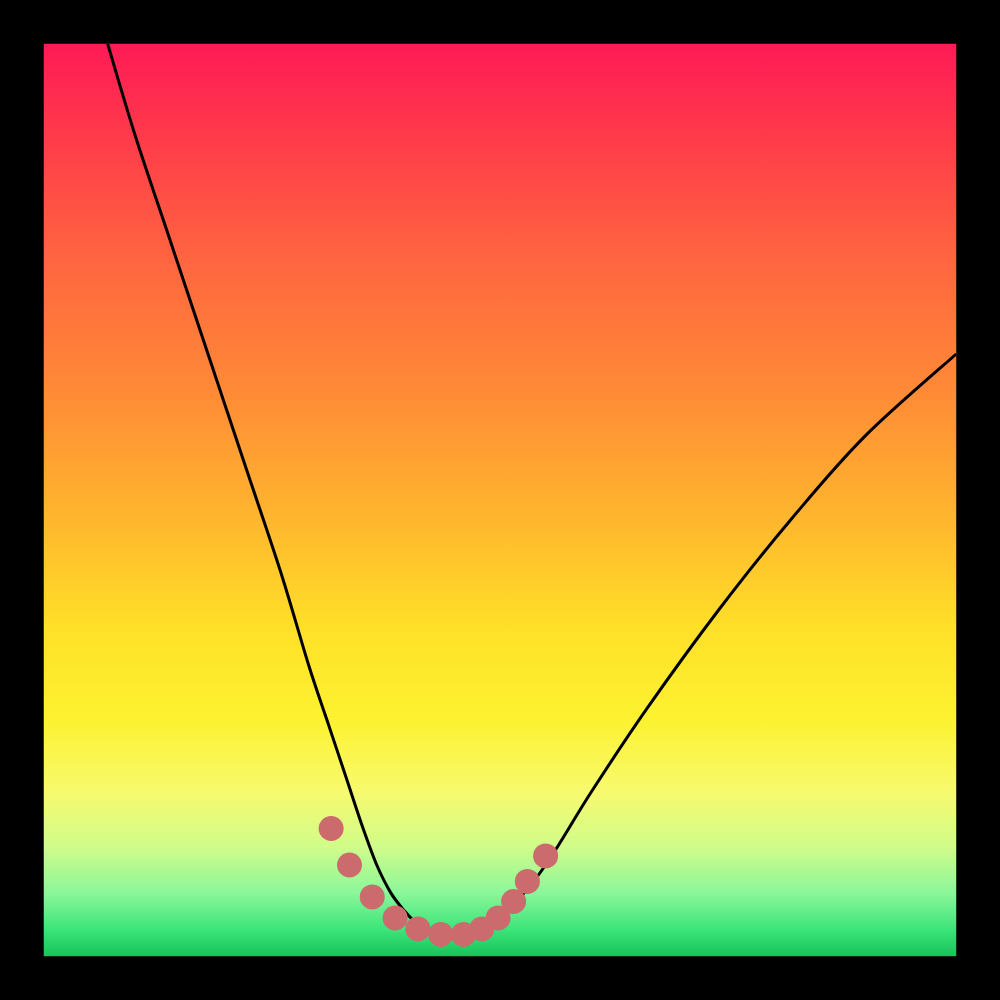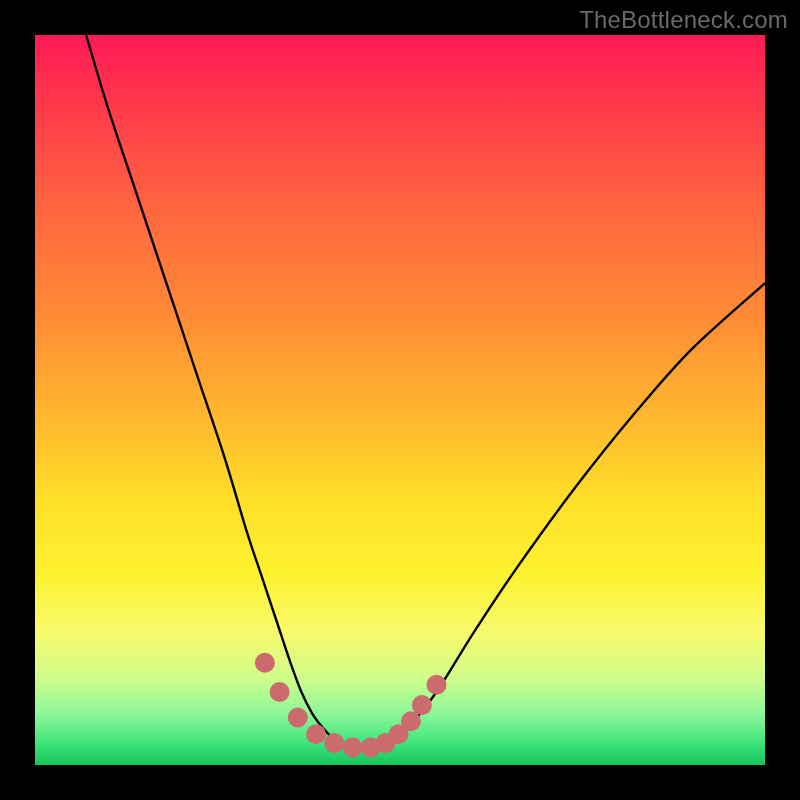--- a/index.html
+++ b/index.html
@@ -56,21 +56,20 @@
     width: 730px;
     height: 730px;
     overflow: visible;
   }
 </style>
 </head>
 <body>
 
 <div class="frame">
 
-  <div class="watermark">TheBottleneck.com</div>
 
   <div class="plot">
     <svg class="curve" viewBox="0 0 730 730" preserveAspectRatio="none">
       <path fill="none" stroke="#000" stroke-width="2.4" d="M 51.1 0.0 C 54.8 12.2, 64.5 46.2, 73.0 73.0 C 81.5 99.8, 92.5 131.4, 102.2 160.6 C 111.9 189.8, 121.7 219.0, 131.4 248.2 C 141.1 277.4, 150.9 306.6, 160.6 335.8 C 170.3 365.0, 181.3 396.6, 189.8 423.4 C 198.3 450.2, 205.6 476.9, 211.7 496.4 C 217.8 515.9, 221.4 525.6, 226.3 540.2 C 231.2 554.8, 236.0 569.4, 240.9 584.0 C 245.8 598.6, 251.2 615.6, 255.5 627.8 C 259.8 640.0, 262.8 648.5, 266.4 657.0 C 270.1 665.5, 273.8 672.8, 277.4 678.9 C 281.0 685.0, 284.7 689.2, 288.4 693.5 C 292.0 697.8, 295.0 701.4, 299.3 704.5 C 303.6 707.5, 309.0 709.9, 313.9 711.8 C 318.8 713.6, 323.6 715.0, 328.5 715.4 C 333.4 715.8, 338.2 715.4, 343.1 713.9 C 348.0 712.5, 352.8 710.0, 357.7 706.6 C 362.6 703.2, 365.0 701.8, 372.3 693.5 C 379.6 685.2, 390.6 672.8, 401.5 657.0 C 412.5 641.2, 424.6 619.3, 438.0 598.6 C 451.4 577.9, 464.8 557.2, 481.8 532.9 C 498.8 508.6, 520.7 478.2, 540.2 452.6 C 559.7 427.1, 579.1 402.7, 598.6 379.6 C 618.1 356.5, 635.1 335.8, 657.0 313.9 C 678.9 292.0, 717.8 259.1, 730.0 248.2"></path>
       <g fill="#cc6b6e" id="dots-group">
           <circle cx="229.9" cy="627.8" r="10"></circle>
           <circle cx="244.6" cy="657.0" r="10"></circle>
           <circle cx="262.8" cy="682.5" r="10"></circle>
           <circle cx="281.1" cy="699.3" r="10"></circle>
           <circle cx="299.3" cy="708.1" r="10"></circle>

